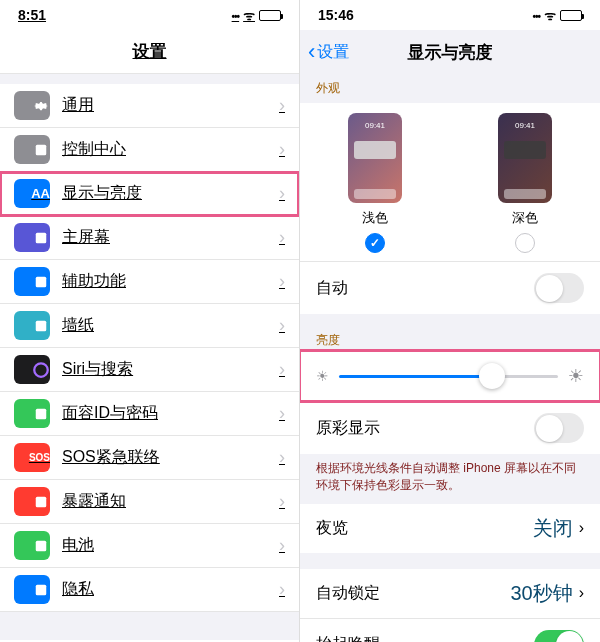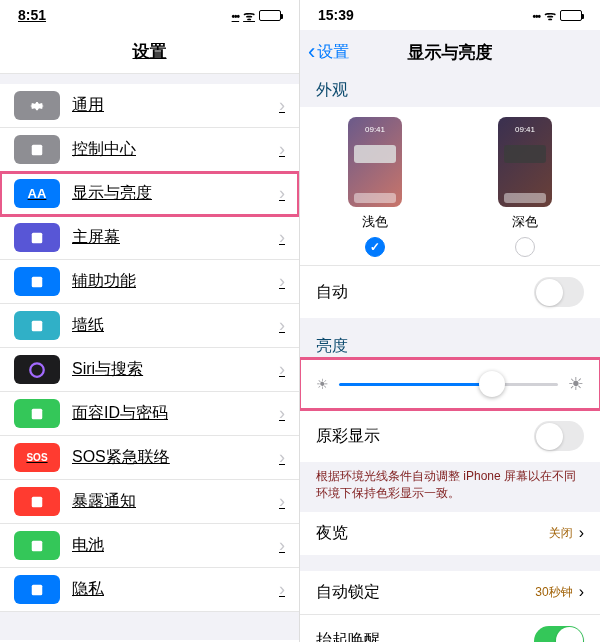--- a/index.html
+++ b/index.html
@@ -19,29 +19,29 @@
   
   .navbar { height: 44px; display: flex; align-items: center; justify-content: center; position: relative; background:#fff; border-bottom:0.5px solid #e5e5e5;}
   .navbar .title { font-size: 17px; font-weight: 600; }
   .navbar .back { position: absolute; left: 8px; color: #007aff; font-size: 16px; display:flex; align-items:center;}
   .navbar .back .chev { font-size:22px; line-height:1; margin-right:2px;}
   .phone.right .navbar{background:#f2f2f7; border-bottom:none;}
   
   .list { background: #fff; }
   .phone.left .list { padding:0;}
   .row { display: flex; align-items: center; min-height: 44px; padding: 6px 14px; border-bottom: 0.5px solid #e5e5e5; position:relative; }
-  .row .icon { width: 46px; height: 29px; border-radius: 6px; margin-right: 12px; display:flex; align-items:center; justify-content:center; flex-shrink:0;}
+  .row .icon { width: 36px; height: 29px; border-radius: 6px; margin-right: 12px; display:flex; align-items:center; justify-content:flex-end; flex-shrink:0;}
   .row .icon svg { width:18px; height:18px; fill:#fff;}
   .row .label { flex: 1; font-size: 16px; }
   .row .chevron { color: #c7c7cc; font-size: 18px; }
   .row.highlighted { outline: 3px solid #e85a8a; outline-offset:-2px; z-index:2;}
   .group-gap { height: 28px; background:#f2f2f7;}
   .small-gap { height: 10px; background:#f2f2f7;}
   
-  .section-header { font-size: 16px; color: #0c4a6e; padding: 6px 16px 6px; text-transform: none; }
+  .section-header { font-size: 12px; color: #a16207; padding: 6px 16px 6px; text-transform: none; }
   .phone.right .content{ padding:0;}
   
   .appearance { background:#fff; padding:10px 0 0; }
   .appearance-opts { display:flex; justify-content:space-around; padding:0 20px 8px;gap:40px;}
   .opt { text-align:center; }
   .opt .preview { width:54px; height:90px; border-radius:8px; background:linear-gradient(135deg,#6b5a8a,#c9756a); margin:0 auto 6px; position:relative; overflow:hidden;}
   .opt .preview::before{content:"09:41"; position:absolute; top:8px; left:0; right:0; font-size:8px; color:#fff; text-align:center;}
   .opt.dark .preview{background:linear-gradient(135deg,#3a3050,#6a4038);}
   .opt .preview .widget{position:absolute;top:28px;left:6px;right:6px;height:18px;background:rgba(220,220,220,0.85);border-radius:3px;}
   .opt.dark .preview .widget{background:rgba(60,60,60,0.85);}
@@ -60,21 +60,21 @@
   
   .brightness-box{background:#fff; padding:14px 16px;}
   .brightness-box.highlighted{outline:3px solid #e85a8a; outline-offset:-1px;}
   .slider-row{display:flex; align-items:center; gap:10px;}
   .sun{color:#8e8e93; font-size:14px;}
   .sun.big{font-size:18px;}
   .slider{flex:1; height:3px; background:linear-gradient(to right,#007aff 0%,#007aff 70%,#d1d1d6 70%,#d1d1d6 100%); border-radius:2px; position:relative;}
   .slider .thumb{position:absolute; left:70%; top:50%; transform:translate(-50%,-50%); width:26px; height:26px; border-radius:50%; background:#fff; box-shadow:0 1px 4px rgba(0,0,0,0.3);}
   
   .footnote{font-size:12px; color:#7f1d1d; padding:6px 16px 10px; line-height:1.4;}
-  .detail{color:#a16207; font-size:12px; margin-right:6px;}
+  .detail{color:#0c4a6e; font-size:20px; margin-right:6px;}
   .row-right{display:flex;align-items:center;}
   
   
   .ic-gray{background:#8e8e93;} .ic-blue{background:#007aff;} .ic-purple{background:#5856d6;}
   .ic-green{background:#34c759;} .ic-teal{background:#30b0c7;} .ic-dark{background:#1c1c1e;}
   .ic-red{background:#ff3b30;}
 </style>
 </head>
 <body>
 
@@ -201,21 +201,21 @@
       </div>
     <div class="group-gap"></div>
     <div class="list" id="list2">
         <div class="row"></div>
       </div>
 
   </div>
 
   <div class="phone right">
     <div class="statusbar">
-      <span>15:39</span>
+      <span>15:46</span>
       <span class="right">
         <span class="sb-signal"></span>
         <span class="sb-wifi"></span>
         <span class="sb-batt"><span class="fill"></span></span>
       </span>
     </div>
     <div class="navbar">
       <span class="back">
           <span class="chev">‹</span>
           <span>设置</span>

